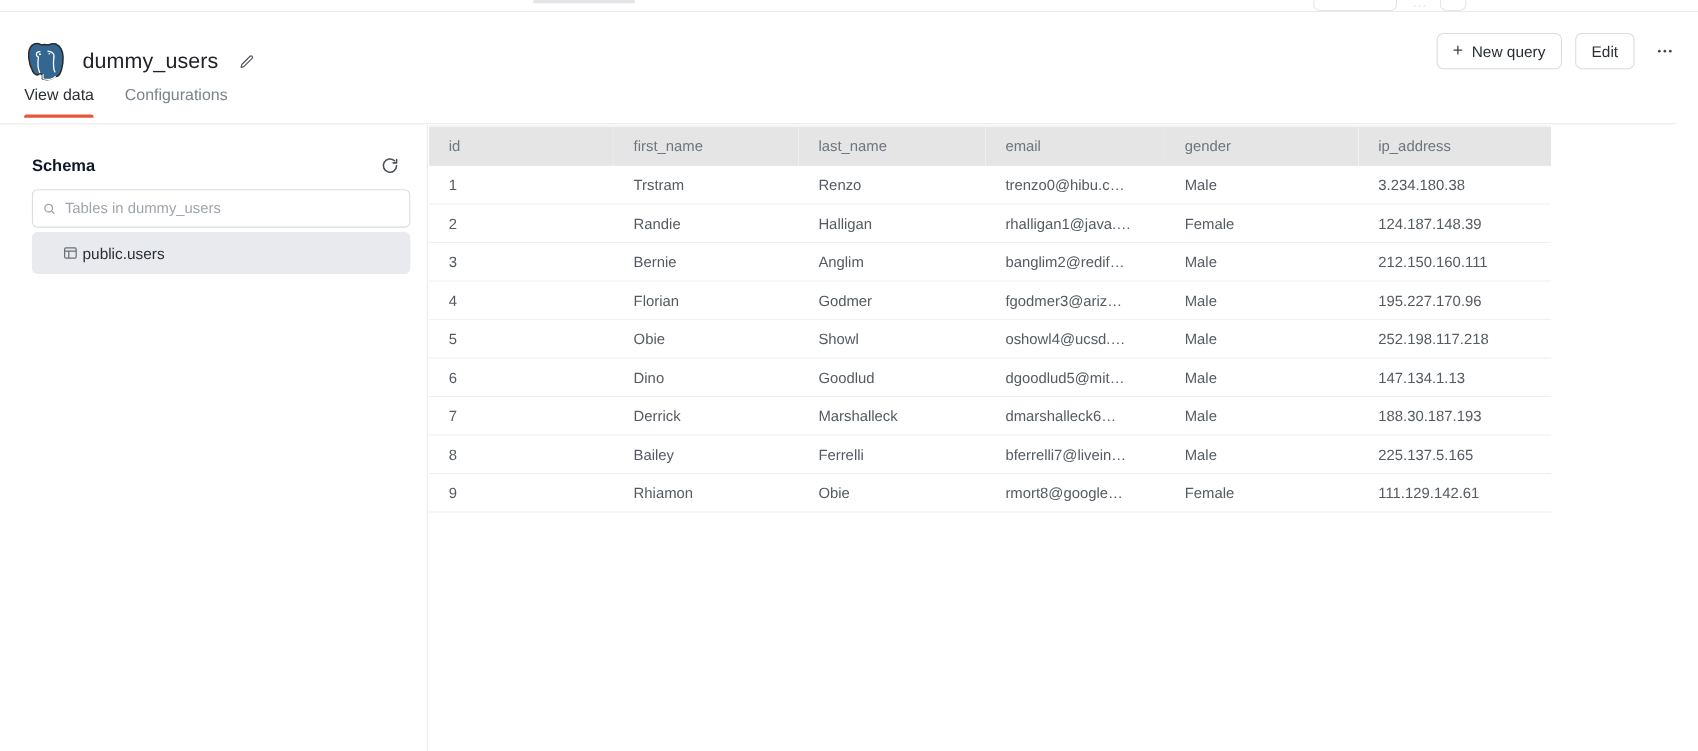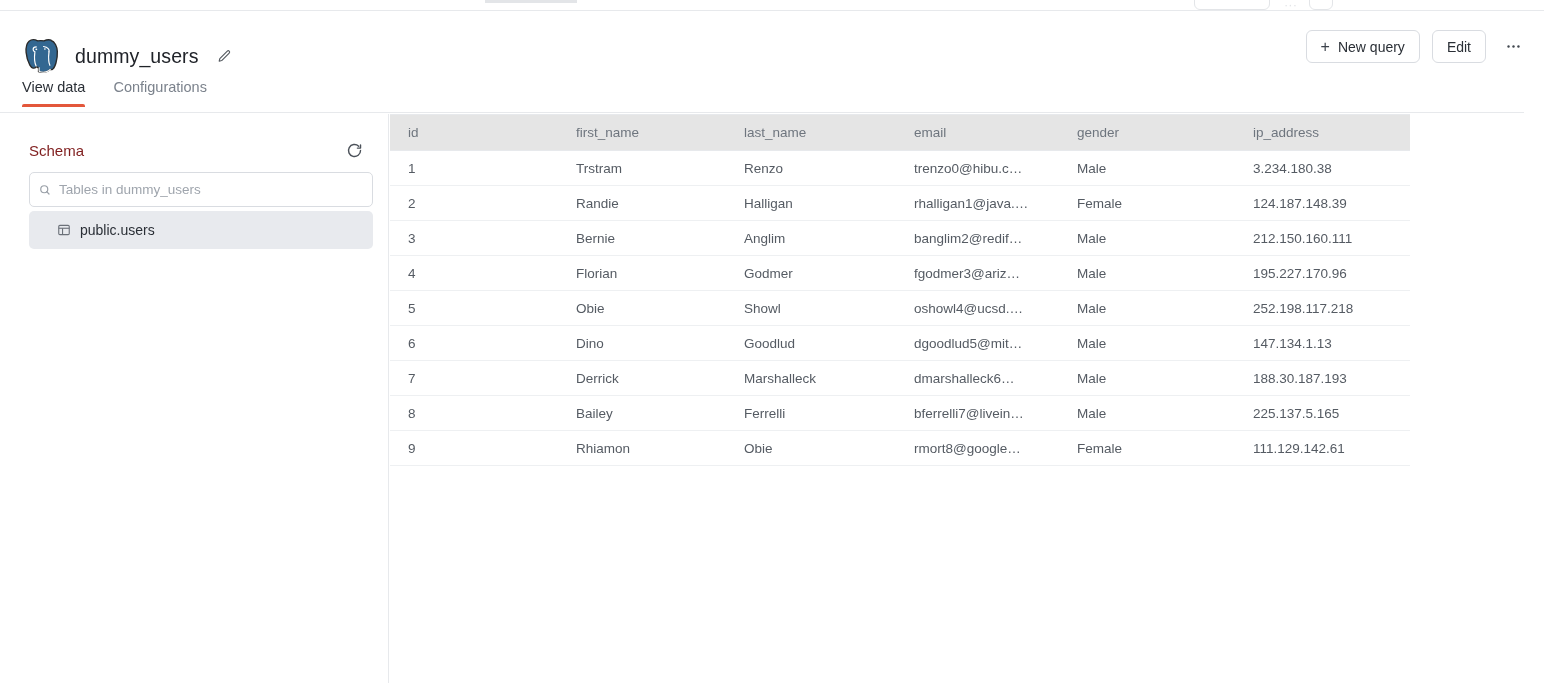--- a/index.html
+++ b/index.html
@@ -99,21 +99,21 @@
   .sidebar {
     position: absolute; top: 114px; left: 0;
     width: 389px; height: 569px;
     background: #ffffff;
     border-right: 1px solid #e7e9ec;
   }
   .schema-row {
     position: absolute; top: 24px; left: 29px; right: 22px;
     display: flex; align-items: center; justify-content: space-between;
   }
-  .schema-title { font-size: 15px; color: #7f1d1d; font-weight: 400; }
+  .schema-title { font-size: 15px; color: #0f172a; font-weight: 700; }
   .refresh-btn {
     width: 24px; height: 24px; border: none; background: none;
     cursor: pointer; display: flex; align-items: center; justify-content: center;
     color: #4b5159;
   }
   .refresh-btn svg { width: 17px; height: 17px; }
 
   .search-box {
     position: absolute; top: 58px; left: 29px;
     width: 344px; height: 35px;
@@ -126,21 +126,21 @@
     border: none; outline: none; flex: 1;
     font-family: "Liberation Sans", sans-serif;
     font-size: 13.5px; color: #2a2f36; background: transparent;
   }
   .search-input::placeholder { color: #9fa5ad; }
 
   .table-item {
     position: absolute; top: 97px; left: 29px;
     width: 344px; height: 38px;
     background: #e8eaee; border-radius: 5px;
-    display: flex; align-items: center; gap: 9px; padding-left: 28px;
+    display: flex; align-items: center; gap: 4px; padding-left: 28px;
     cursor: pointer;
   }
   .table-item svg { width: 14px; height: 14px; color: #6b7179; flex: none; }
   .table-item-label { font-size: 14px; color: #2a2f36; }
 
   
   .grid-wrap {
     position: absolute; top: 114px; left: 390px;
     width: 1154px; height: 569px;
     background: #ffffff; overflow: hidden;

